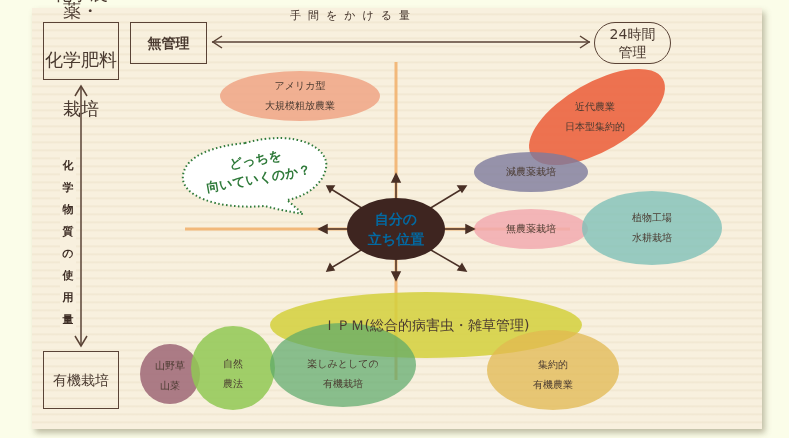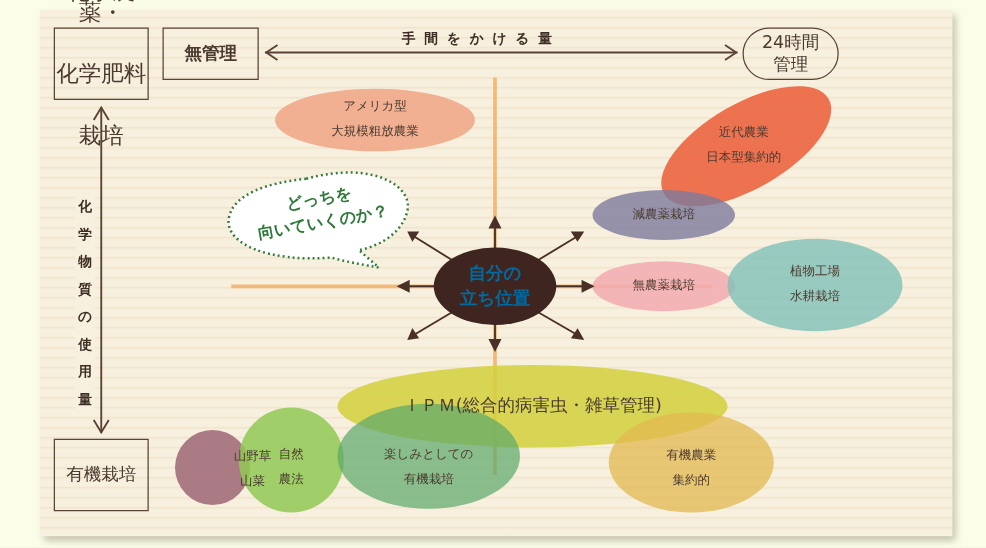--- a/index.html
+++ b/index.html
@@ -20,22 +20,22 @@
     position:absolute; border:1.5px solid #5a4336; background:transparent;
     display:flex; align-items:center; justify-content:center; text-align:center;
     font-size:14px; line-height:17px; color:#4a3a30; box-sizing:border-box;
   }
   .vlabel {
     position:absolute; left:60px; top:155px; width:16px;
     font-size:11px; font-weight:bold; line-height:22px; text-align:center;
     color:#3d2d25; letter-spacing:0;
   }
   .hlabel {
-    position:absolute; left:290px; top:23px; width:190px; text-align:center;
-    font-size:11px; font-weight:bold; letter-spacing:7px; color:#3d2d25;
+    position:absolute; left:290px; top:8px; width:190px; 
+    font-size:11px; font-weight:normal; letter-spacing:7px; color:#3d2d25;
   }
   .blob-text {
     position:absolute; text-align:center; font-size:10px; line-height:20px; color:#4a3a30;
     white-space:nowrap;
   }
   svg.layer { position:absolute; left:0; top:0; }
 </style>
 </head>
 <body>
 
@@ -139,28 +139,28 @@
 <div class="blob-text" style="left:476px; top:219px; width:110px;">
   <div>無農薬栽培</div>
 </div>
 <div class="blob-text" style="left:602px; top:208px; width:100px;">
   <div>植物工場</div>
   <div>水耕栽培</div>
 </div>
 <div class="blob-text" style="left:286px; top:315px; width:280px; font-size:14px;">
   <div>ＩＰＭ(総合的病害虫・雑草管理)</div>
 </div>
-<div class="blob-text" style="left:140px; top:356px; width:60px;margin-left:32px;">
+<div class="blob-text" style="left:140px; top:356px; width:60px;">
   <div>山野草</div>
   <div>山菜</div>
 </div>
 <div class="blob-text" style="left:203px; top:354px; width:60px;">
   <div>自然</div>
   <div>農法</div>
 </div>
 <div class="blob-text" style="left:278px; top:354px; width:130px;">
   <div>楽しみとしての</div>
   <div>有機栽培</div>
 </div>
 <div class="blob-text" style="left:503px; top:355px; width:100px;">
+  <div>集約的</div>
   <div>有機農業</div>
-  <div>集約的</div>
 </div>
 
 </body></html>

